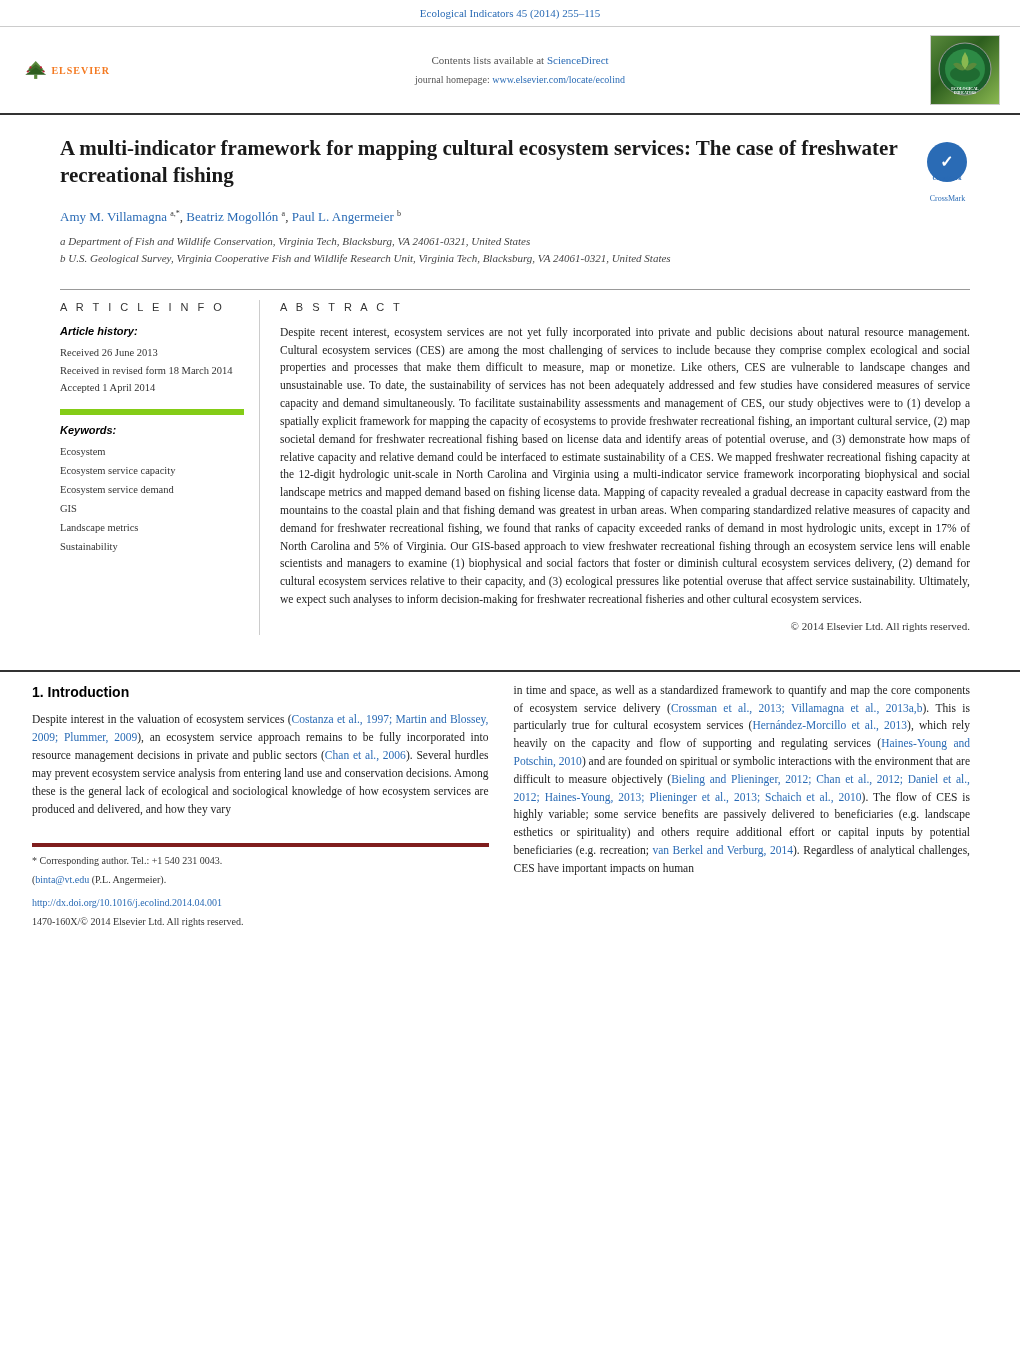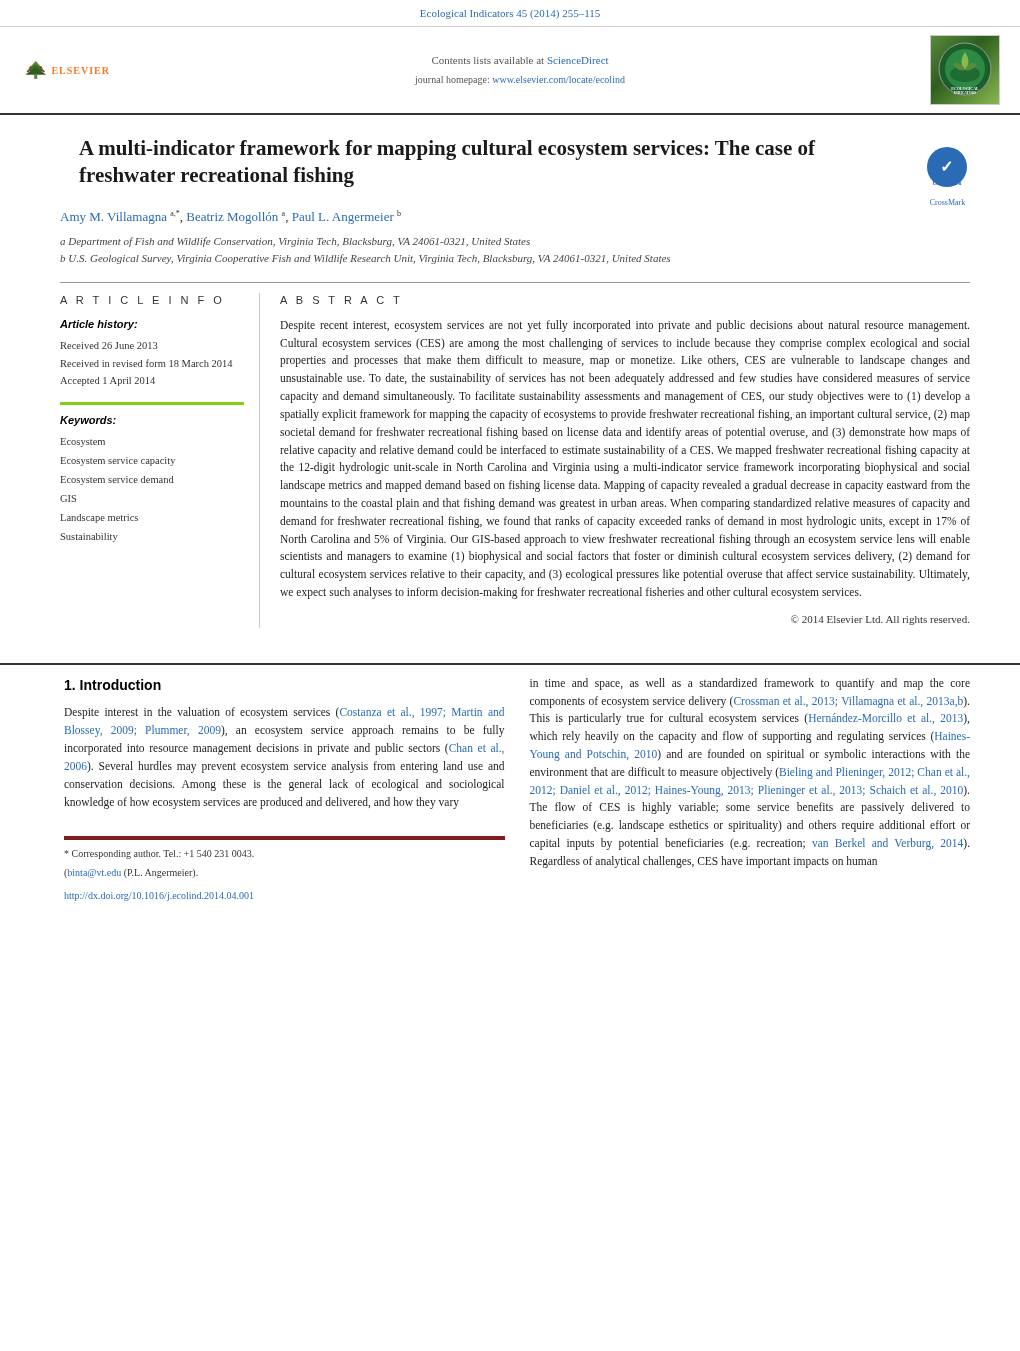--- a/index.html
+++ b/index.html
@@ -116,25 +116,24 @@
       padding: 3px;
     }
 
     
     .article-content {
       padding: 20px 50px 20px 60px;
     }
 
     .article-title-section {
       display: flex;
-      align-items: flex-end;
+      align-items: flex-start;
       justify-content: space-between;
       margin-bottom: 10px;
       padding-bottom: 8px;
-      margin-left: 19px;
     }
 
     .article-title {
       font-size: 21px;
       font-weight: bold;
       color: #1a1a1a;
       line-height: 1.3;
       flex: 1;
       padding-right: 20px;
     }
@@ -148,21 +147,21 @@
 
     .authors {
       font-size: 13px;
       margin-bottom: 6px;
       color: #333;
     }
 
     .affiliations {
       font-size: 11px;
       color: #444;
-      margin-bottom: 14px;
+      margin-bottom: 21px;
       line-height: 1.6;
       font-style: italic;
     }
 
     .affiliation-line {
       display: flex;
       gap: 4px;
     }
 
     
@@ -208,21 +207,21 @@
 
     .article-history p {
       font-size: 10.5px;
       line-height: 1.7;
       color: #333;
     }
 
     .keywords-section {
       margin-top: 8px;
       padding-top: 8px;
-      border-top: 3px solid #84cc16;
+      border-top: 6px solid #84cc16;
     }
 
     .keywords-section h4 {
       font-size: 11px;
       font-style: italic;
       font-weight: bold;
       margin-bottom: 4px;
       font-family: Arial, sans-serif;
     }
 
@@ -241,21 +240,21 @@
 
     .copyright {
       text-align: right;
       font-size: 11px;
       color: #333;
       margin-top: 10px;
     }
 
     
     .body-content {
-      padding: 10px 50px 10px 64px;
+      padding: 10px 50px 10px 32px;
       border-top: 2px solid #333;
       margin-top: 15px;
     }
 
     .two-col-body {
       display: flex;
       gap: 25px;
     }
 
     .body-col {
@@ -442,20 +441,21 @@
 
       <div class="footnotes">
         <p>* Corresponding author. Tel.: +1 540 231 0043.</p>
         <p>
           <span>(</span><a href="#" style="color:#2a6bb5;">binta@vt.edu</a>
           <span>(P.L. Angermeier).</span>
         </p>
         <p class="doi-line">
           <a href="#" style="color:#2a6bb5;">http://dx.doi.org/10.1016/j.ecolind.2014.04.001</a>
         </p>
+        <p>1470-160X/© 2014 Elsevier Ltd. All rights reserved.</p>
       </div>
     </div>
 
     <div class="body-col">
       <p class="body-text">
         in time and space, as well as a standardized framework to quantify and map the core components of ecosystem service delivery (<a href="#" style="color:#2a6bb5; text-decoration:none;">Crossman et al., 2013; Villamagna et al., 2013a,b</a>). This is particularly true for cultural ecosystem services (<a href="#" style="color:#2a6bb5; text-decoration:none;">Hernández-Morcillo et al., 2013</a>), which rely heavily on the capacity and flow of supporting and regulating services (<a href="#" style="color:#2a6bb5; text-decoration:none;">Haines-Young and Potschin, 2010</a>) and are founded on spiritual or symbolic interactions with the environment that are difficult to measure objectively (<a href="#" style="color:#2a6bb5; text-decoration:none;">Bieling and Plieninger, 2012; Chan et al., 2012; Daniel et al., 2012; Haines-Young, 2013; Plieninger et al., 2013; Schaich et al., 2010</a>). The flow of CES is highly variable; some service benefits are passively delivered to beneficiaries (e.g. landscape esthetics or spirituality) and others require additional effort or capital inputs by potential beneficiaries (e.g. recreation; <a href="#" style="color:#2a6bb5; text-decoration:none;">van Berkel and Verburg, 2014</a>). Regardless of analytical challenges, CES have important impacts on human
       </p>
     </div>
 
   </div>

